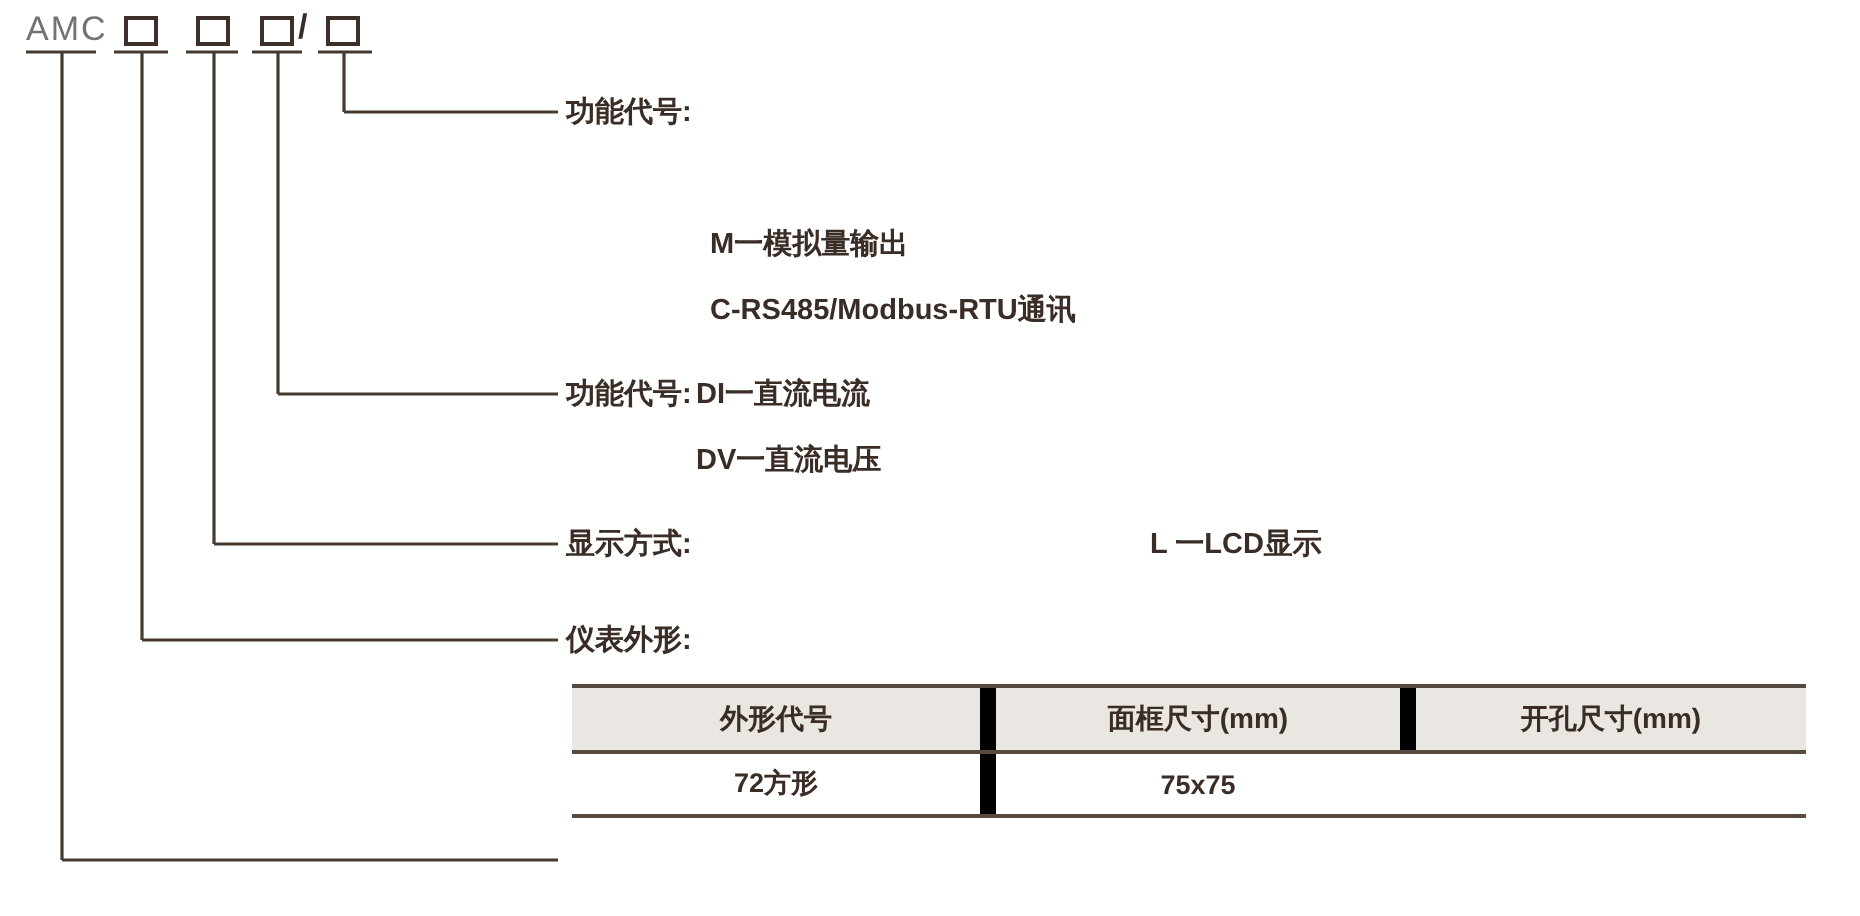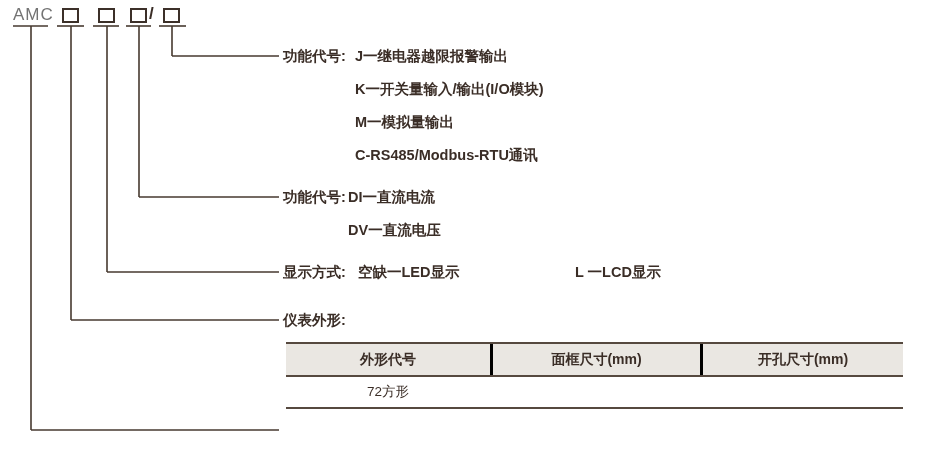--- a/index.html
+++ b/index.html
@@ -73,22 +73,22 @@
     height: 30px;
     display: flex;
     align-items: center;
     justify-content: center;
     font-size: 14px;
     font-weight: bold;
     white-space: nowrap;
     text-align: center;
   }
   .spec-row.head .spec-cell { height: 31px; }
-  .spec-cell.sep { border-left: 3px solid #000000; }
-  .spec-row.body .spec-cell { font-weight: 400; font-size: 13.5px; }
+  .spec-cell.sep { border-left: 8px solid #000000; }
+  .spec-row.body .spec-cell { font-weight: 700; font-size: 13.5px; }
 </style>
 </head>
 <body>
 
 <div class="canvas">
 
   <svg class="lines-svg" viewBox="0 0 930 458">
 
     <line x1="13" y1="26" x2="48" y2="26"></line>
     <line x1="57" y1="26" x2="84" y2="26"></line>
@@ -109,40 +109,38 @@
   </svg>
 
   <div class="model-prefix">AMC</div>
   <div class="digit-box" style="left:62px"></div>
   <div class="digit-box" style="left:98px"></div>
   <div class="digit-box" style="left:130px"></div>
   <div class="slash-sep">/</div>
   <div class="digit-box" style="left:163px"></div>
 
   <div class="row-label" style="left:283px; top:56px">功能代号: </div>
-  <div class="row-label" style="left:355px; top:56px">J一继电器越限报警输出</div>
-  <div class="row-label" style="left:355px; top:89px">K一开关量输入/输出(I/O模块)</div>
   <div class="row-label" style="left:355px; top:122px">M一模拟量输出</div>
   <div class="row-label" style="left:355px; top:155px">C-RS485/Modbus-RTU通讯</div>
 
   <div class="row-label" style="left:283px; top:197px">功能代号: </div>
   <div class="row-label" style="left:348px; top:197px">DI一直流电流</div>
   <div class="row-label" style="left:348px; top:230px">DV一直流电压</div>
 
   <div class="row-label" style="left:283px; top:272px">显示方式: </div>
-  <div class="row-label" style="left:358px; top:272px">空缺一LED显示</div>
   <div class="row-label" style="left:575px; top:272px">L 一LCD显示</div>
 
   <div class="row-label" style="left:283px; top:320px">仪表外形: </div>
 
   <div class="spec-table">
     <div class="spec-row head">
       <div class="spec-cell">外形代号</div>
       <div class="spec-cell sep">面框尺寸(mm)</div>
       <div class="spec-cell sep">开孔尺寸(mm)</div>
     </div>
     <div class="spec-row body">
       <div class="spec-cell">72方形</div>
+      <div class="spec-cell sep">75x75</div>
     </div>
   </div>
 
 
 </div>
 
 </body></html>

